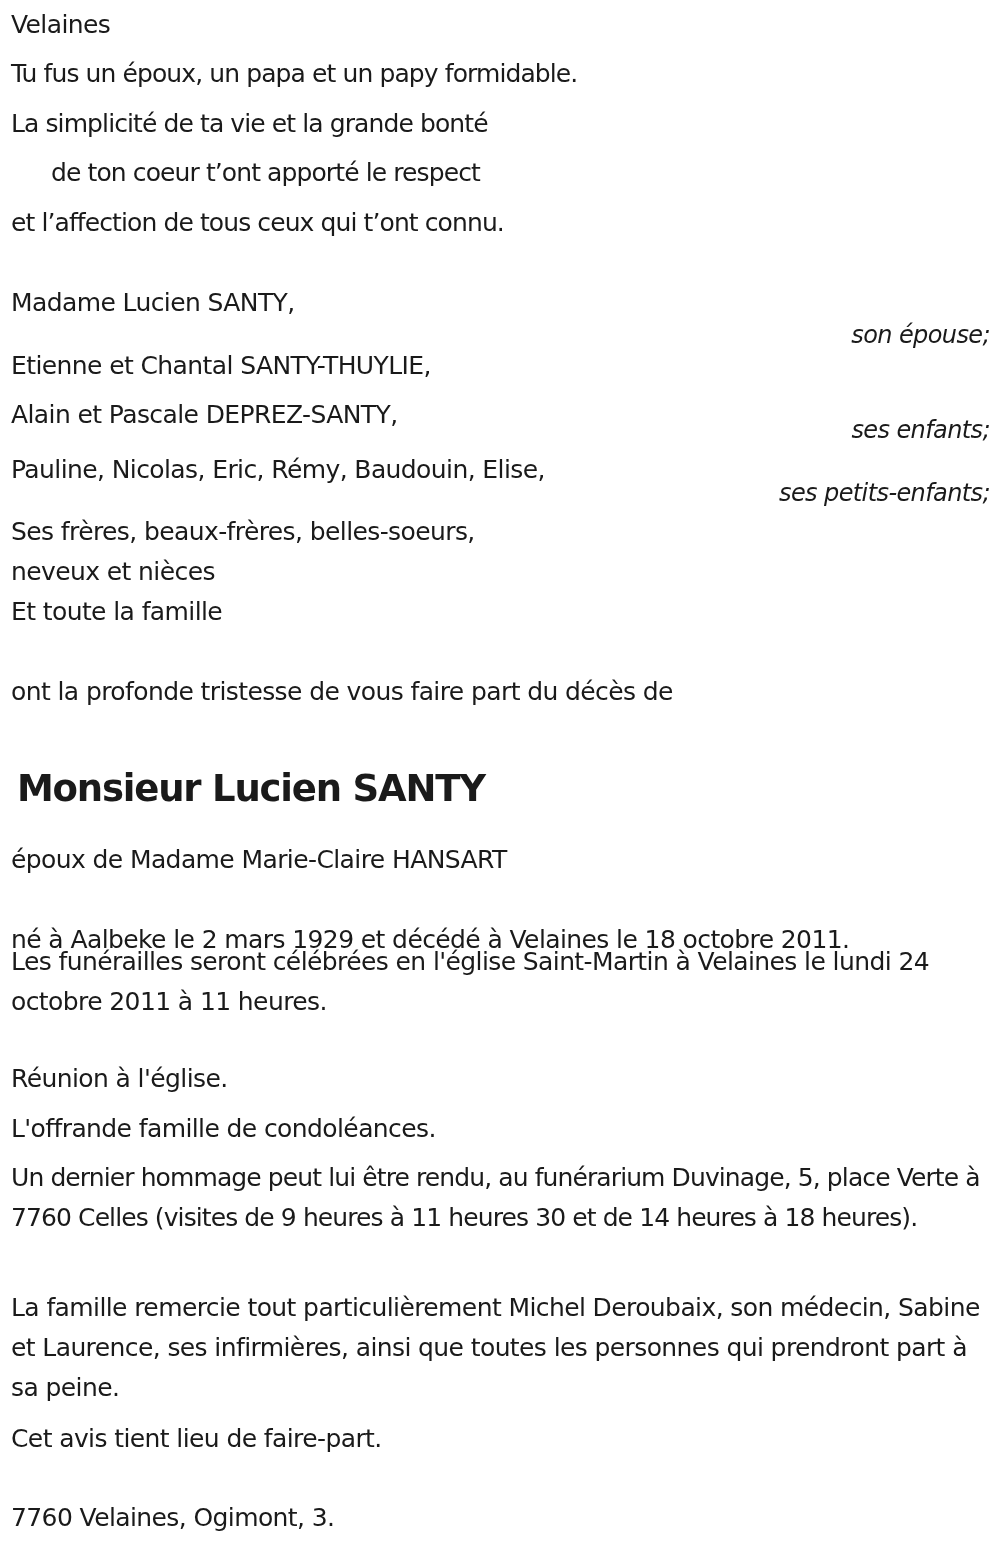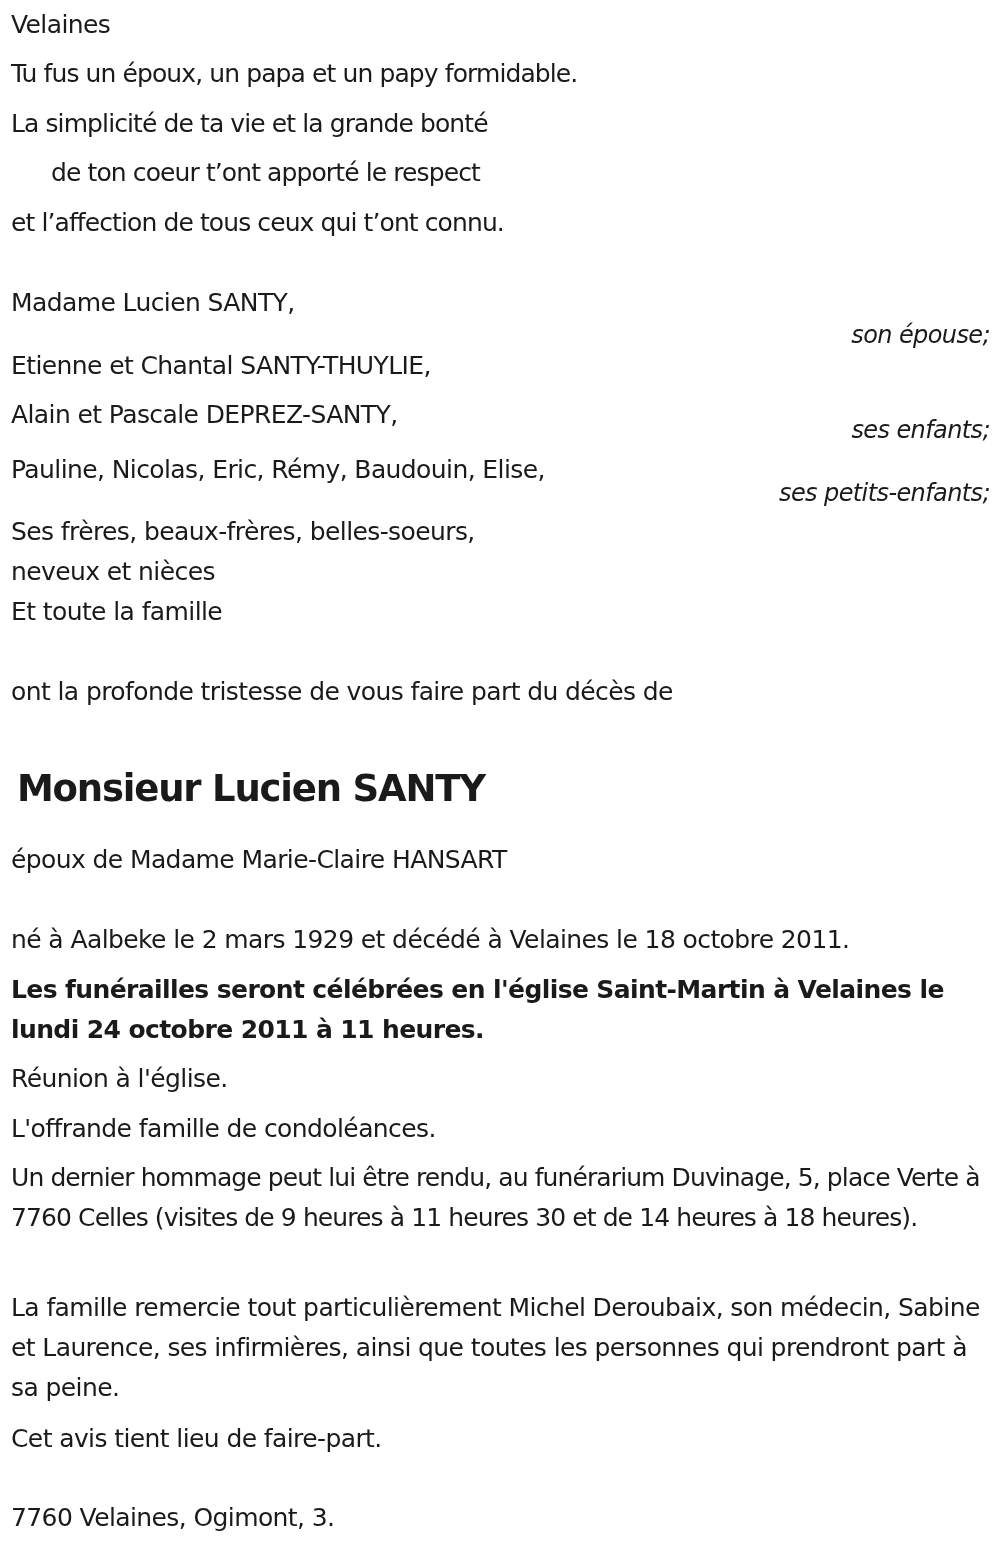--- a/index.html
+++ b/index.html
@@ -77,21 +77,21 @@
 <p class="line" style="top:597px;">Et toute la famille</p>
 
 <p class="line" style="top:677px;">ont la profonde tristesse de vous faire part du décès de</p>
 
 <p class="name" style="top:751px;">Monsieur Lucien SANTY</p>
 
 <p class="line" style="top:845px;">époux de Madame Marie-Claire HANSART</p>
 
 <p class="line" style="top:925px;">né à Aalbeke le 2 mars 1929 et décédé à Velaines le 18 octobre 2011.</p>
 
-<p class="para" style="top:970px;font-weight:bold;">Les funérailles seront célébrées en l'église Saint-Martin à Velaines le lundi 24 octobre 2011 à 11 heures.</p>
+<p class="para" style="top:942px;">Les funérailles seront célébrées en l'église Saint-Martin à Velaines le lundi 24 octobre 2011 à 11 heures.</p>
 <p class="line" style="top:1064px;">Réunion à l'église.</p>
 <p class="line" style="top:1114px;">L'offrande famille de condoléances.</p>
 
 <p class="para bold" style="top:1158px;">Un dernier hommage peut lui être rendu, au funérarium Duvinage, 5, place Verte à 7760 Celles (visites de 9 heures à 11 heures 30 et de 14 heures à 18 heures).</p>
 
 <p class="para" style="top:1288px;">La famille remercie tout particulièrement Michel Deroubaix, son médecin, Sabine et Laurence, ses infirmières, ainsi que toutes les personnes qui prendront part à sa peine.</p>
 
 <p class="line" style="top:1424px;">Cet avis tient lieu de faire-part.</p>
 
 <p class="line" style="top:1503px;">7760 Velaines, Ogimont, 3.</p>

